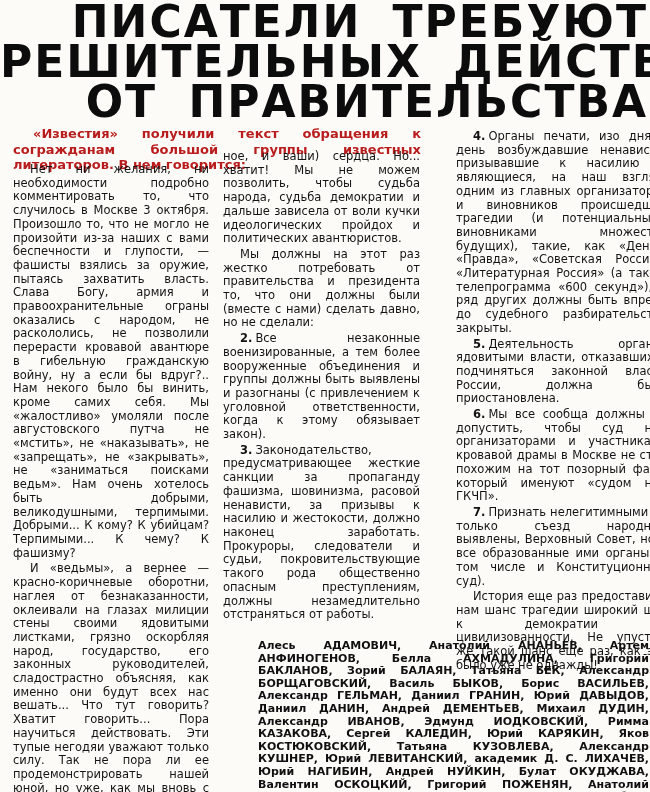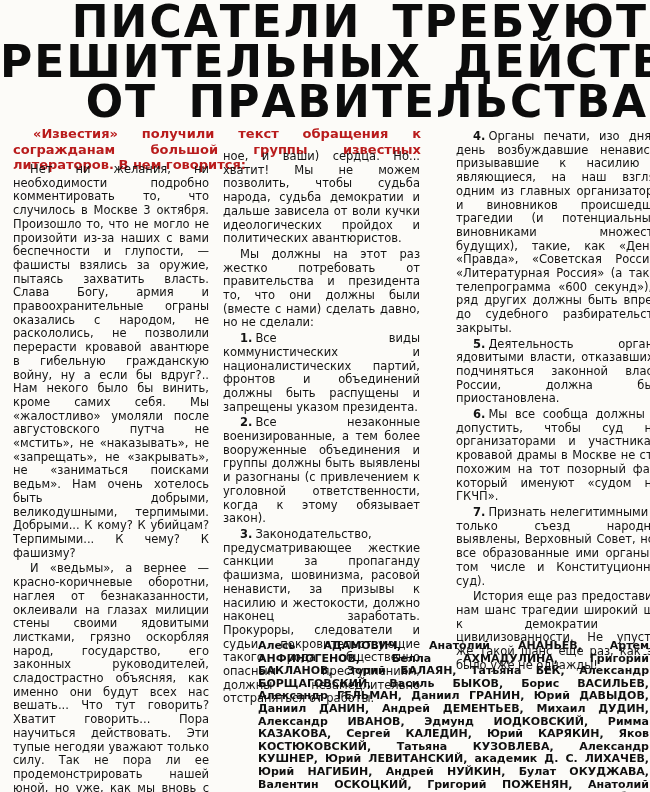--- a/index.html
+++ b/index.html
@@ -94,21 +94,20 @@
 
   <div class="col col1">
     <p><span>Нет ни желания, ни необходимости подробно комментировать то, что случилось в Москве 3 октября. Произошло то, что не могло не произойти из-за наших с вами беспечности и глупости, — фашисты взялись за оружие, пытаясь захватить власть. Слава Богу, армия и правоохранительные ограны оказались с народом, не раскололись, не позволили перерасти кровавой авантюре в гибельную гражданскую войну, ну а если бы вдруг?.. Нам некого было бы винить, кроме самих себя. Мы «жалостливо» умоляли после августовского путча не «мстить», не «наказывать», не «запрещать», не «закрывать», не «заниматься поисками ведьм». Нам очень хотелось быть добрыми, великодушными, терпимыми. Добрыми... К кому? К убийцам? Терпимыми... К чему? К фашизму?</span></p>
     <p><span>И «ведьмы», а вернее — красно-коричневые оборотни, наглея от безнаказанности, оклеивали на глазах милиции стены своими ядовитыми листками, грязно оскорбляя народ, государство, его законных руководителей, сладострастно объясняя, как именно они будут всех нас вешать... Что тут говорить? Хватит говорить... Пора научиться действовать. Эти тупые негодяи уважают только силу. Так не пора ли ее продемонстрировать нашей юной, но уже, как мы вновь с радостным удивлением убедились, достаточно окрепшей демократии?</span></p>
 
   </div>
 
   <div class="col col2">
     <p class="noindent"><span>ное, и ваши) сердца. Но... хватит! Мы не можем позволить, чтобы судьба народа, судьба демократии и дальше зависела от воли кучки идеологических пройдох и политических авантюристов.</span></p>
     <p><span>Мы должны на этот раз жестко потребовать от правительства и президента то, что они должны были (вместе с нами) сделать давно, но не сделали:</span></p>
-    <p><span class="pnum">1.</span><span>Все виды коммунистических и националистических партий, фронтов и объединений должны быть распущены и запрещены указом президента.</span></p>
     <p><span class="pnum">2.</span><span>Все незаконные военизированные, а тем более вооруженные объединения и группы должны быть выявлены и разогнаны (с привлечением к уголовной ответственности, когда к этому обязывает закон).</span></p>
     <p><span class="pnum">3.</span><span>Законодательство, предусматривающее жесткие санкции за пропаганду фашизма, шовинизма, расовой ненависти, за призывы к насилию и жестокости, должно наконец заработать. Прокуроры, следователи и судьи, покровительствующие такого рода общественно опасным преступлениям, должны незамедлительно отстраняться от работы.</span></p>
   </div>
 
   <div class="col col3">
     <p><span class="pnum">4.</span><span>Органы печати, изо дня в день возбуждавшие ненависть, призывавшие к насилию и являющиеся, на наш взгляд, одним из главных организаторов и виновников происшедшей трагедии (и потенциальными виновниками множества будущих), такие, как «День», «Правда», «Советская Россия», «Литературная Россия» (а также телепрограмма «600 секунд»), и ряд других должны быть впредь до судебного разбирательства закрыты.</span></p>
     <p><span class="pnum">5.</span><span>Деятельность органов ядовитыми власти, отказавшихся подчиняться законной власти России, должна быть приостановлена.</span></p>
     <p><span class="pnum">6.</span><span>Мы все сообща должны не допустить, чтобы суд над организаторами и участниками кровавой драмы в Москве не стал похожим на тот позорный фарс, который именуют «судом над ГКЧП».</span></p>
     <p><span class="pnum">7.</span><span>Признать нелегитимными не только съезд народных выявлены, Верховный Совет, но и все образованные ими органы (в том числе и Конституционный суд).</span></p>
     <p><span>История еще раз предоставила нам шанс трагедии широкий шаг к демократии и цивилизованности. Не упустим же такой шанс еще раз, как это было уже не однажды!</span></p>

